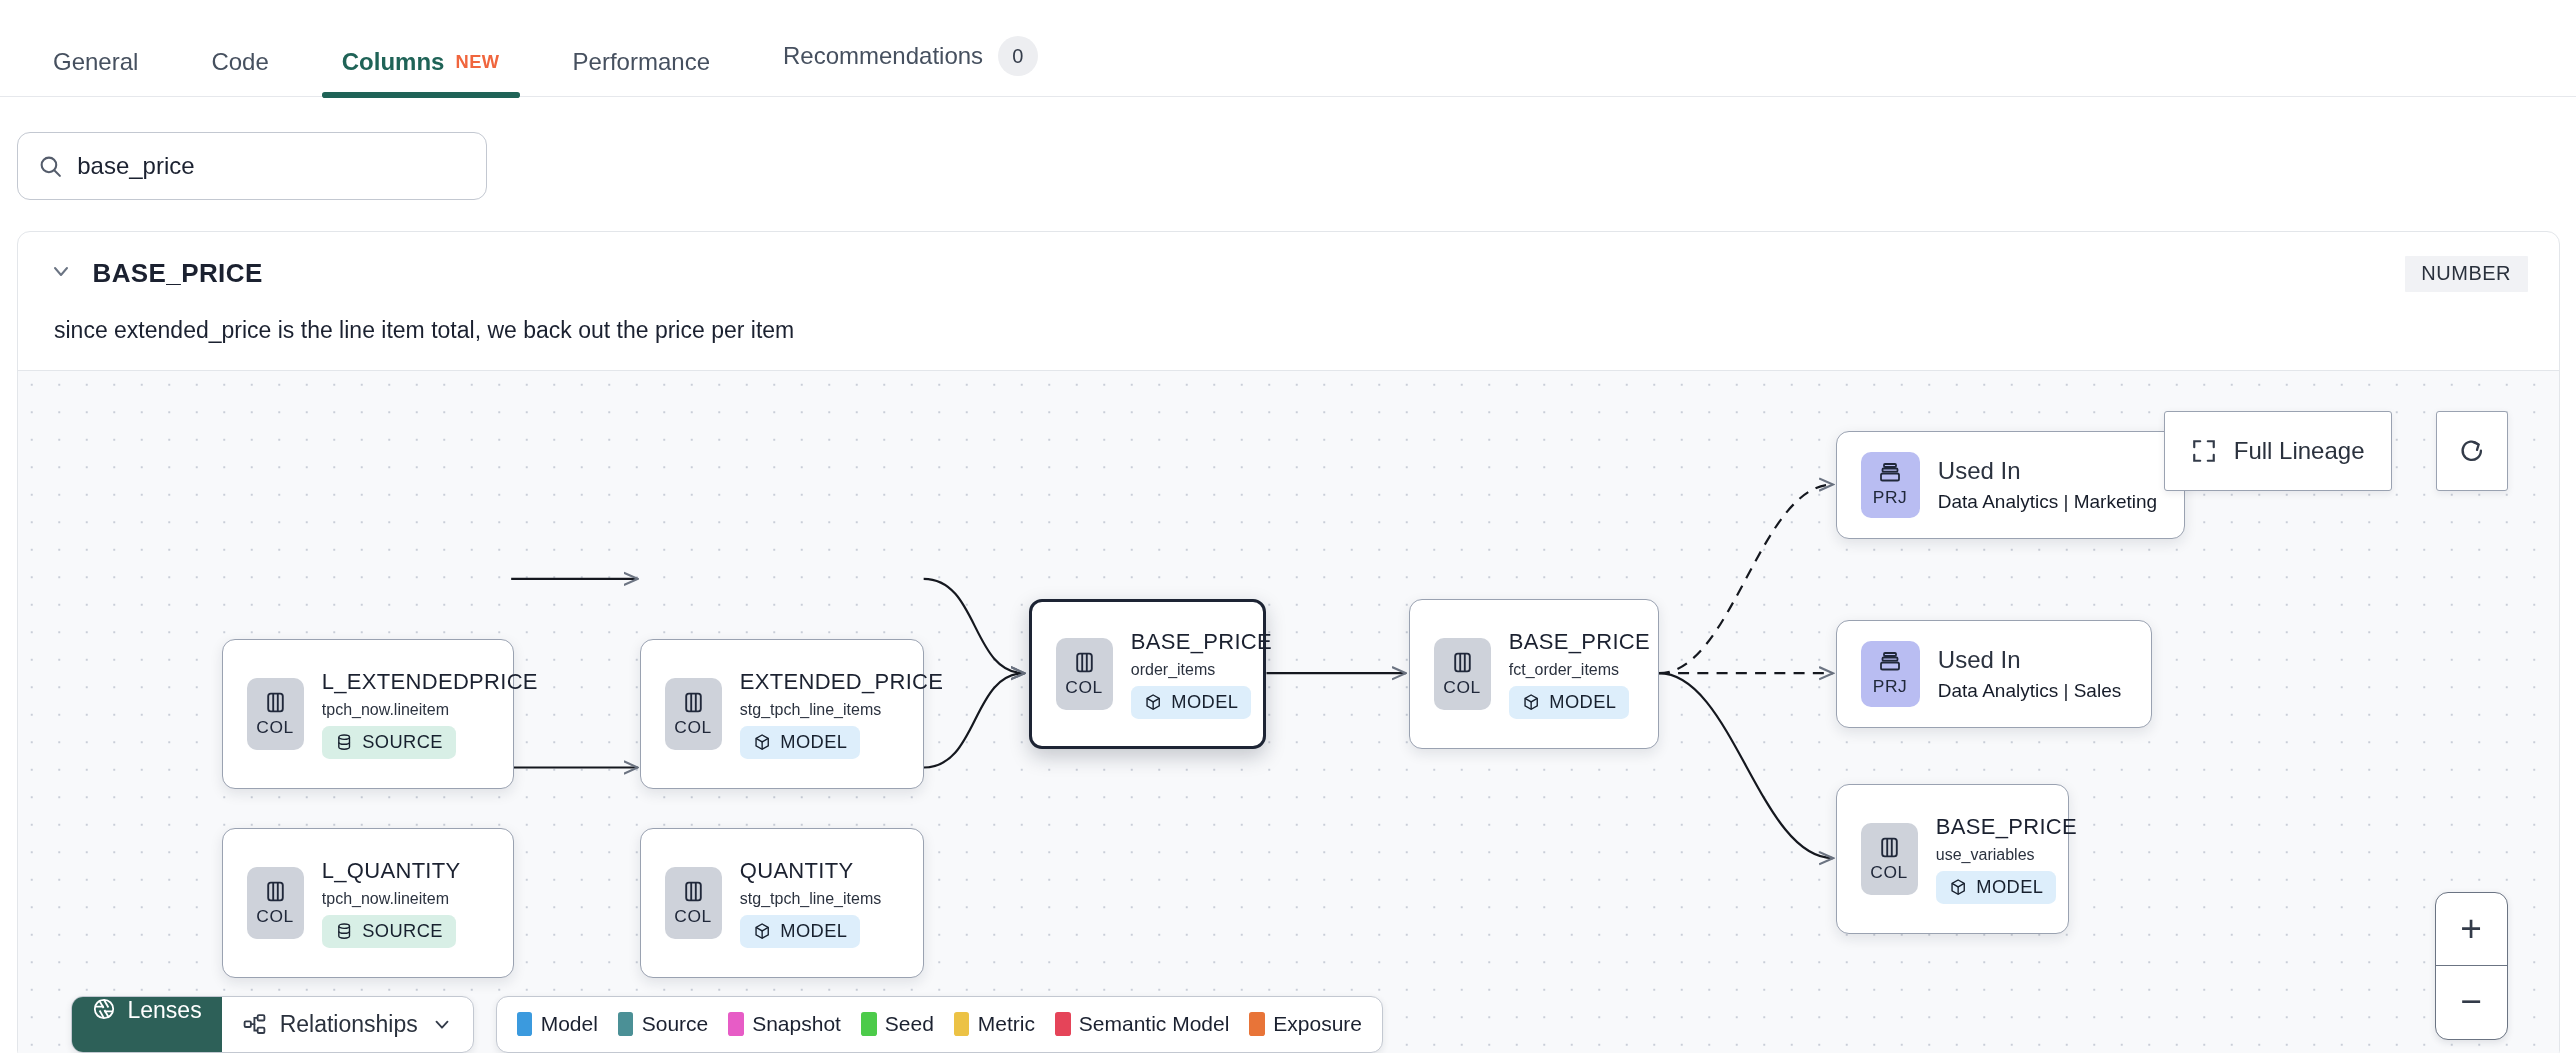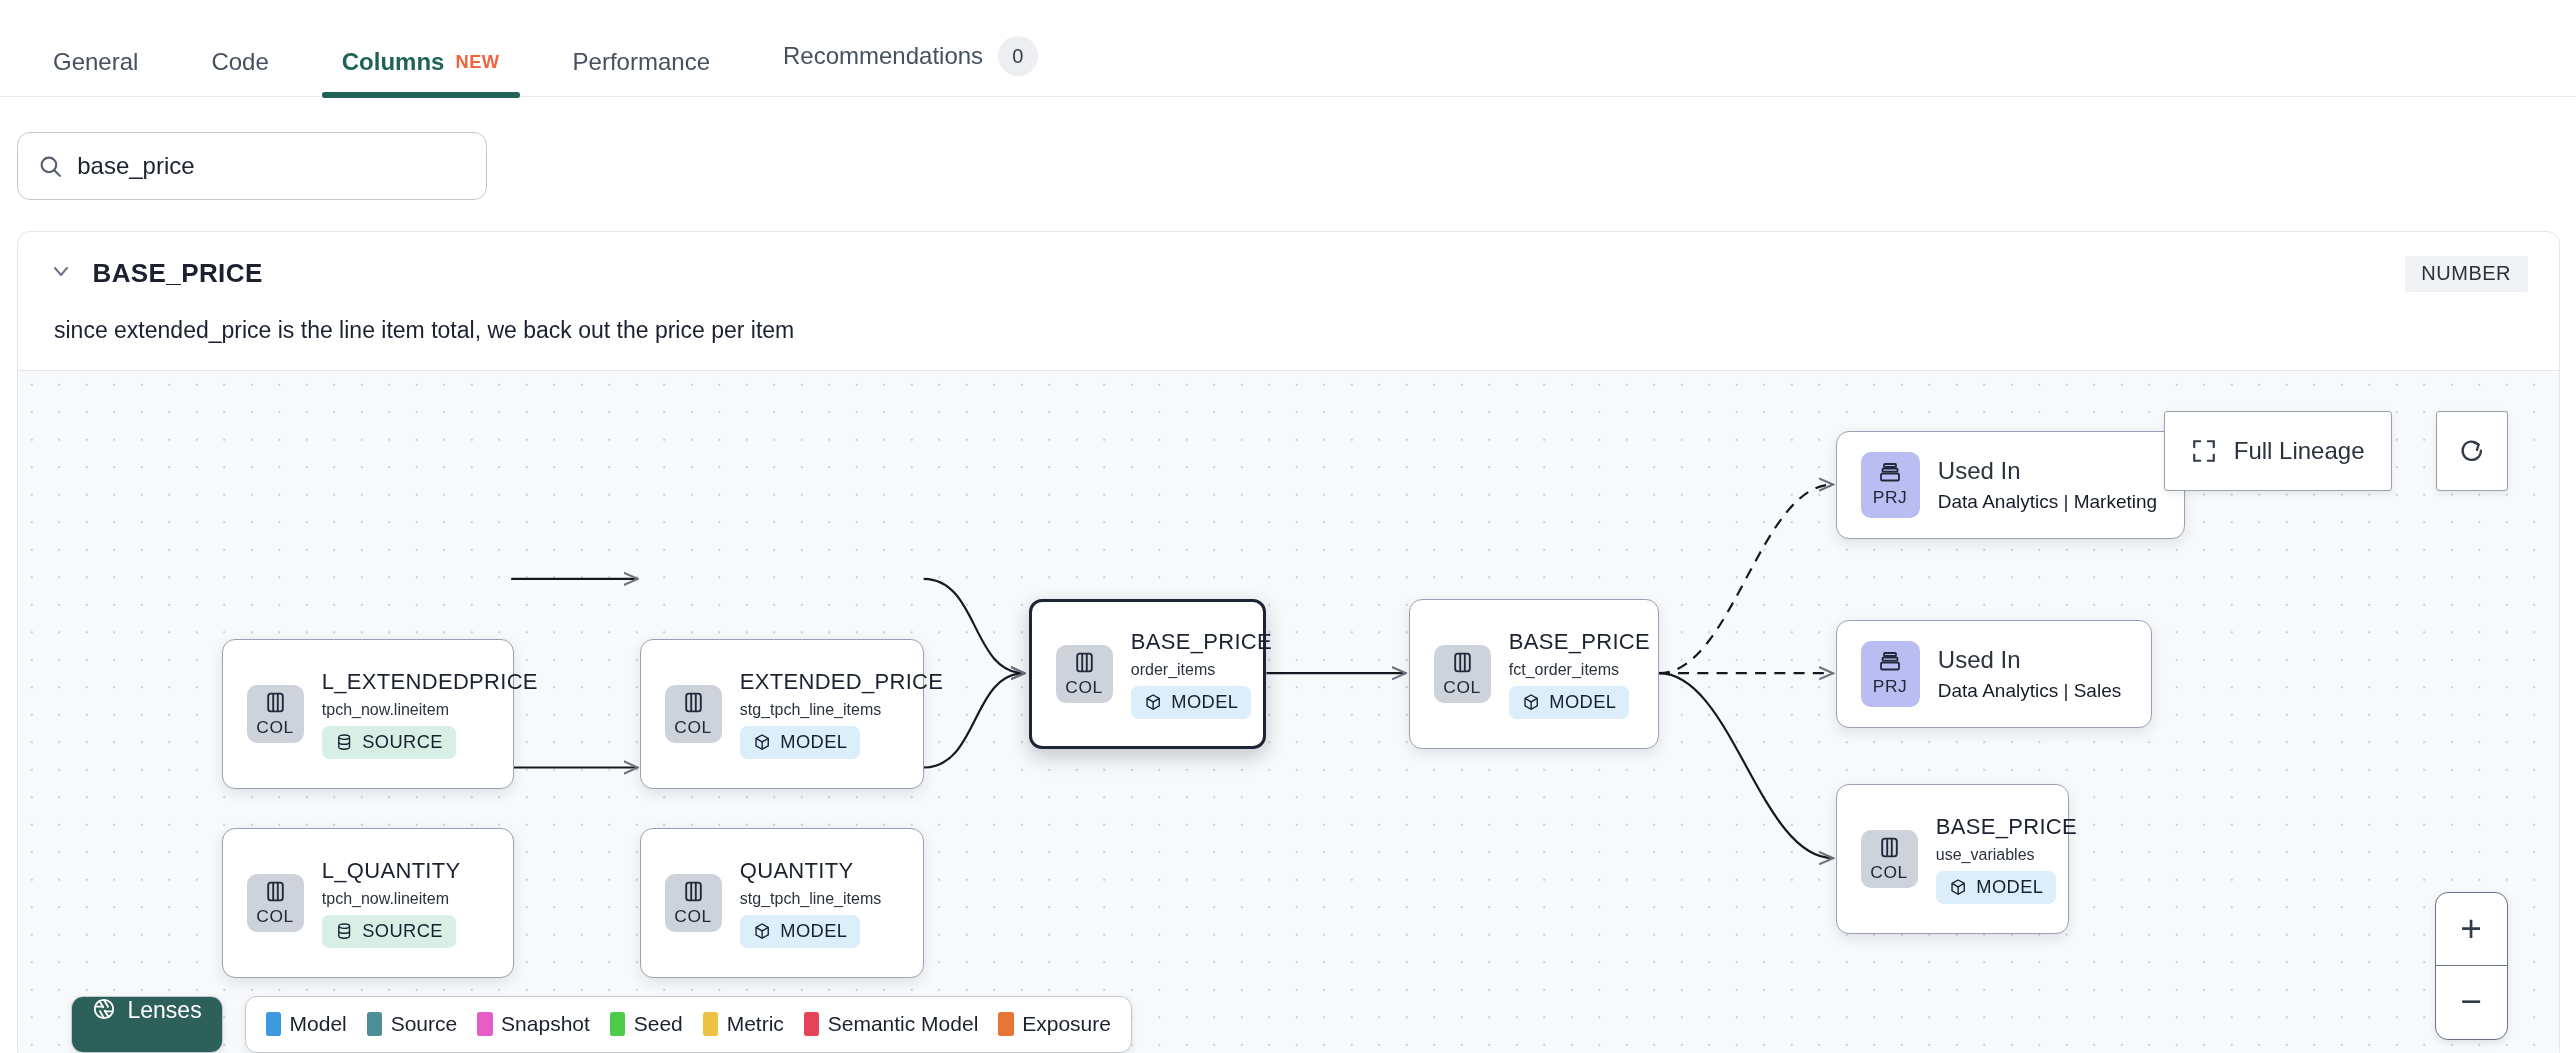--- a/index.html
+++ b/index.html
@@ -88,21 +88,21 @@
     border: 1.8px solid #9aa2b1; border-radius: 13px;
     display: flex; align-items: center; gap: 18.3px;
     padding: 0 24px; cursor: pointer;
     box-shadow: 0 4.6px 13px rgba(20,28,45,.10);
   }
   .node.selected { border: 3.7px solid #1d2434; box-shadow: 0 7.3px 20px rgba(20,28,45,.22); }
   .node.col { width: 292px; height: 150px; }
   .node.prj { width: 349px; height: 108px; }
 
   .tagicon {
-    width: 57px; height: 58px; border-radius: 10px;
+    width: 57px; height: 72px; border-radius: 10px;
     background: #ced2da; color: #20283a;
     display: flex; flex-direction: column; align-items: center; justify-content: center;
     gap: 1.8px; flex: 0 0 auto;
   }
   .tagicon.prj { background: #b9bdf2; height: 66px; width: 59px; }
   .tagicon .lbl { font-size: 17.4px; letter-spacing: 0.5px; font-weight: 500; }
 
   .nbody { display: flex; flex-direction: column; align-items: flex-start; gap: 6.4px; }
   .nname { font-size: 22px; color: #1b2130; letter-spacing: 0.3px; }
   .nsub  { font-size: 16px; color: #2b323f; }
@@ -466,20 +466,37 @@
                 <path d="M12 2.8 16.4 10.5"></path>
                 <path d="M21.1 14.3 12.2 14.3"></path>
               <path d="M16.9 20.7 12.4 13"></path>
                 <path d="M12 21.2 7.6 13.5"></path>
                 <path d="M2.9 9.7h8.9"></path>
                 <path d="M7.1 3.3 11.6 11"></path>
             </svg>
           </span>
           <span>Lenses</span>
         </div>
+        <div class="seg-rel">
+          <span class="ic">
+            <svg width="25" height="25" viewBox="0 0 24 24" fill="none" stroke="#333b49" stroke-width="1.8">
+              <rect x="2.5" y="9" width="6" height="5.4" rx="1.2"></rect>
+                <rect x="15" y="3" width="6.5" height="5.2" rx="1.2"></rect>
+              <rect x="15" y="15" width="6.5" height="5.2" rx="1.2"></rect>
+                <path d="M8.5 11.7h3.4v-6h3.1"></path>
+                <path d="M11.9 11.7v6h3.1"></path>
+            </svg>
+          </span>
+          <span>Relationships</span>
+          <span class="ic">
+            <svg width="22" height="22" viewBox="0 0 24 24" fill="none" stroke="#333b49" stroke-width="2">
+              <polyline points="6 9.5 12 16 18 9.5" stroke-linecap="round" stroke-linejoin="round"></polyline>
+            </svg>
+          </span>
+        </div>
       </div>
 
       <div class="legend">
         <span class="lg">
           <span class="sw" style="background:#3b9ade"></span>
           <span>Model</span>
         </span>
         <span class="lg">
           <span class="sw" style="background:#4b9096"></span>
           <span>Source</span>

